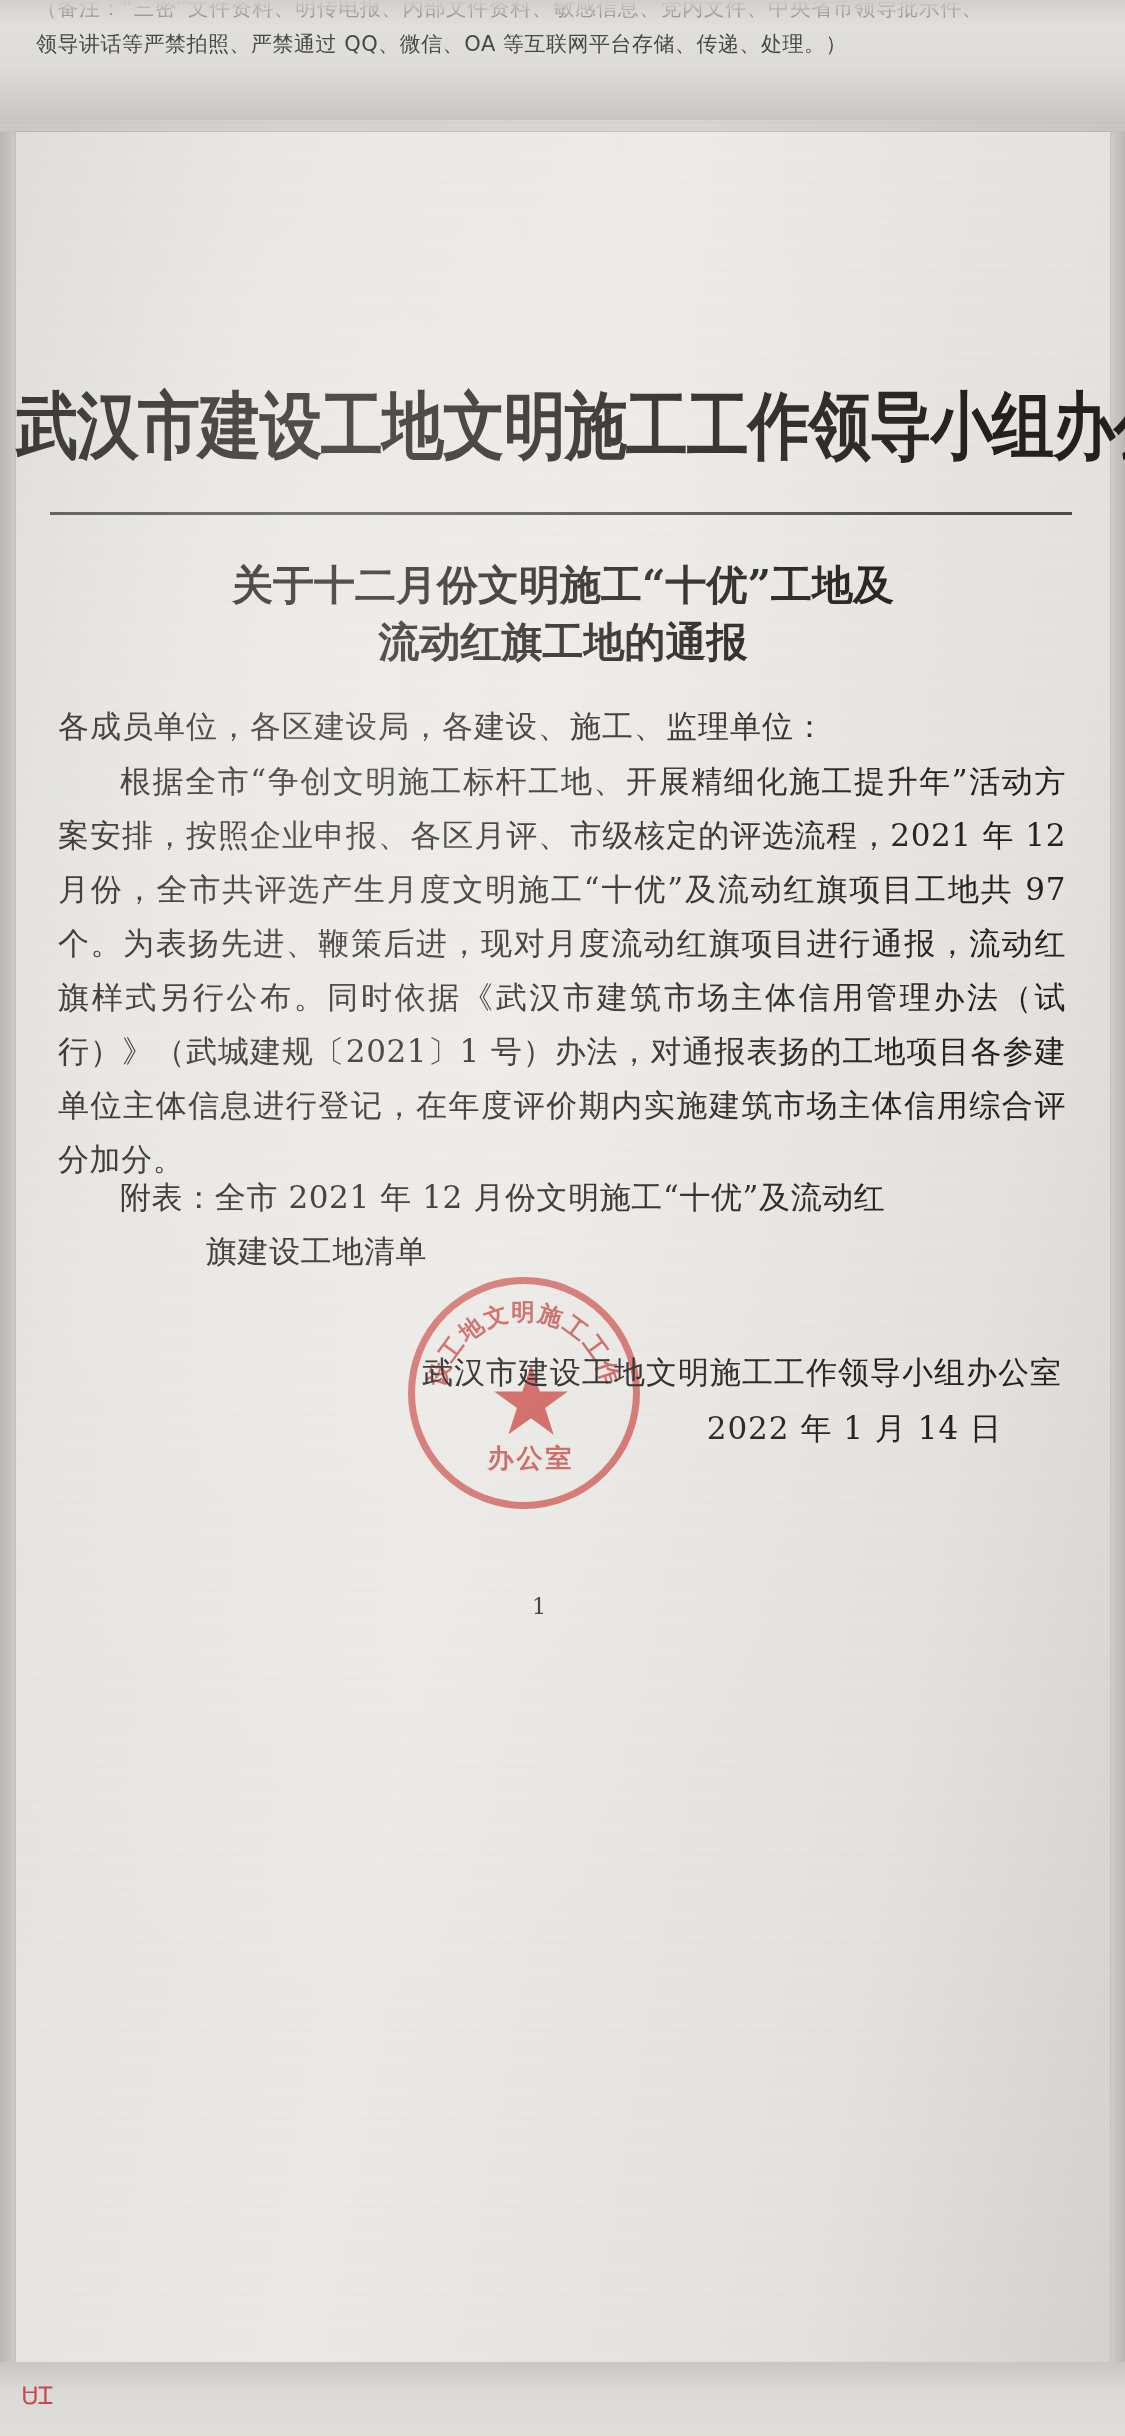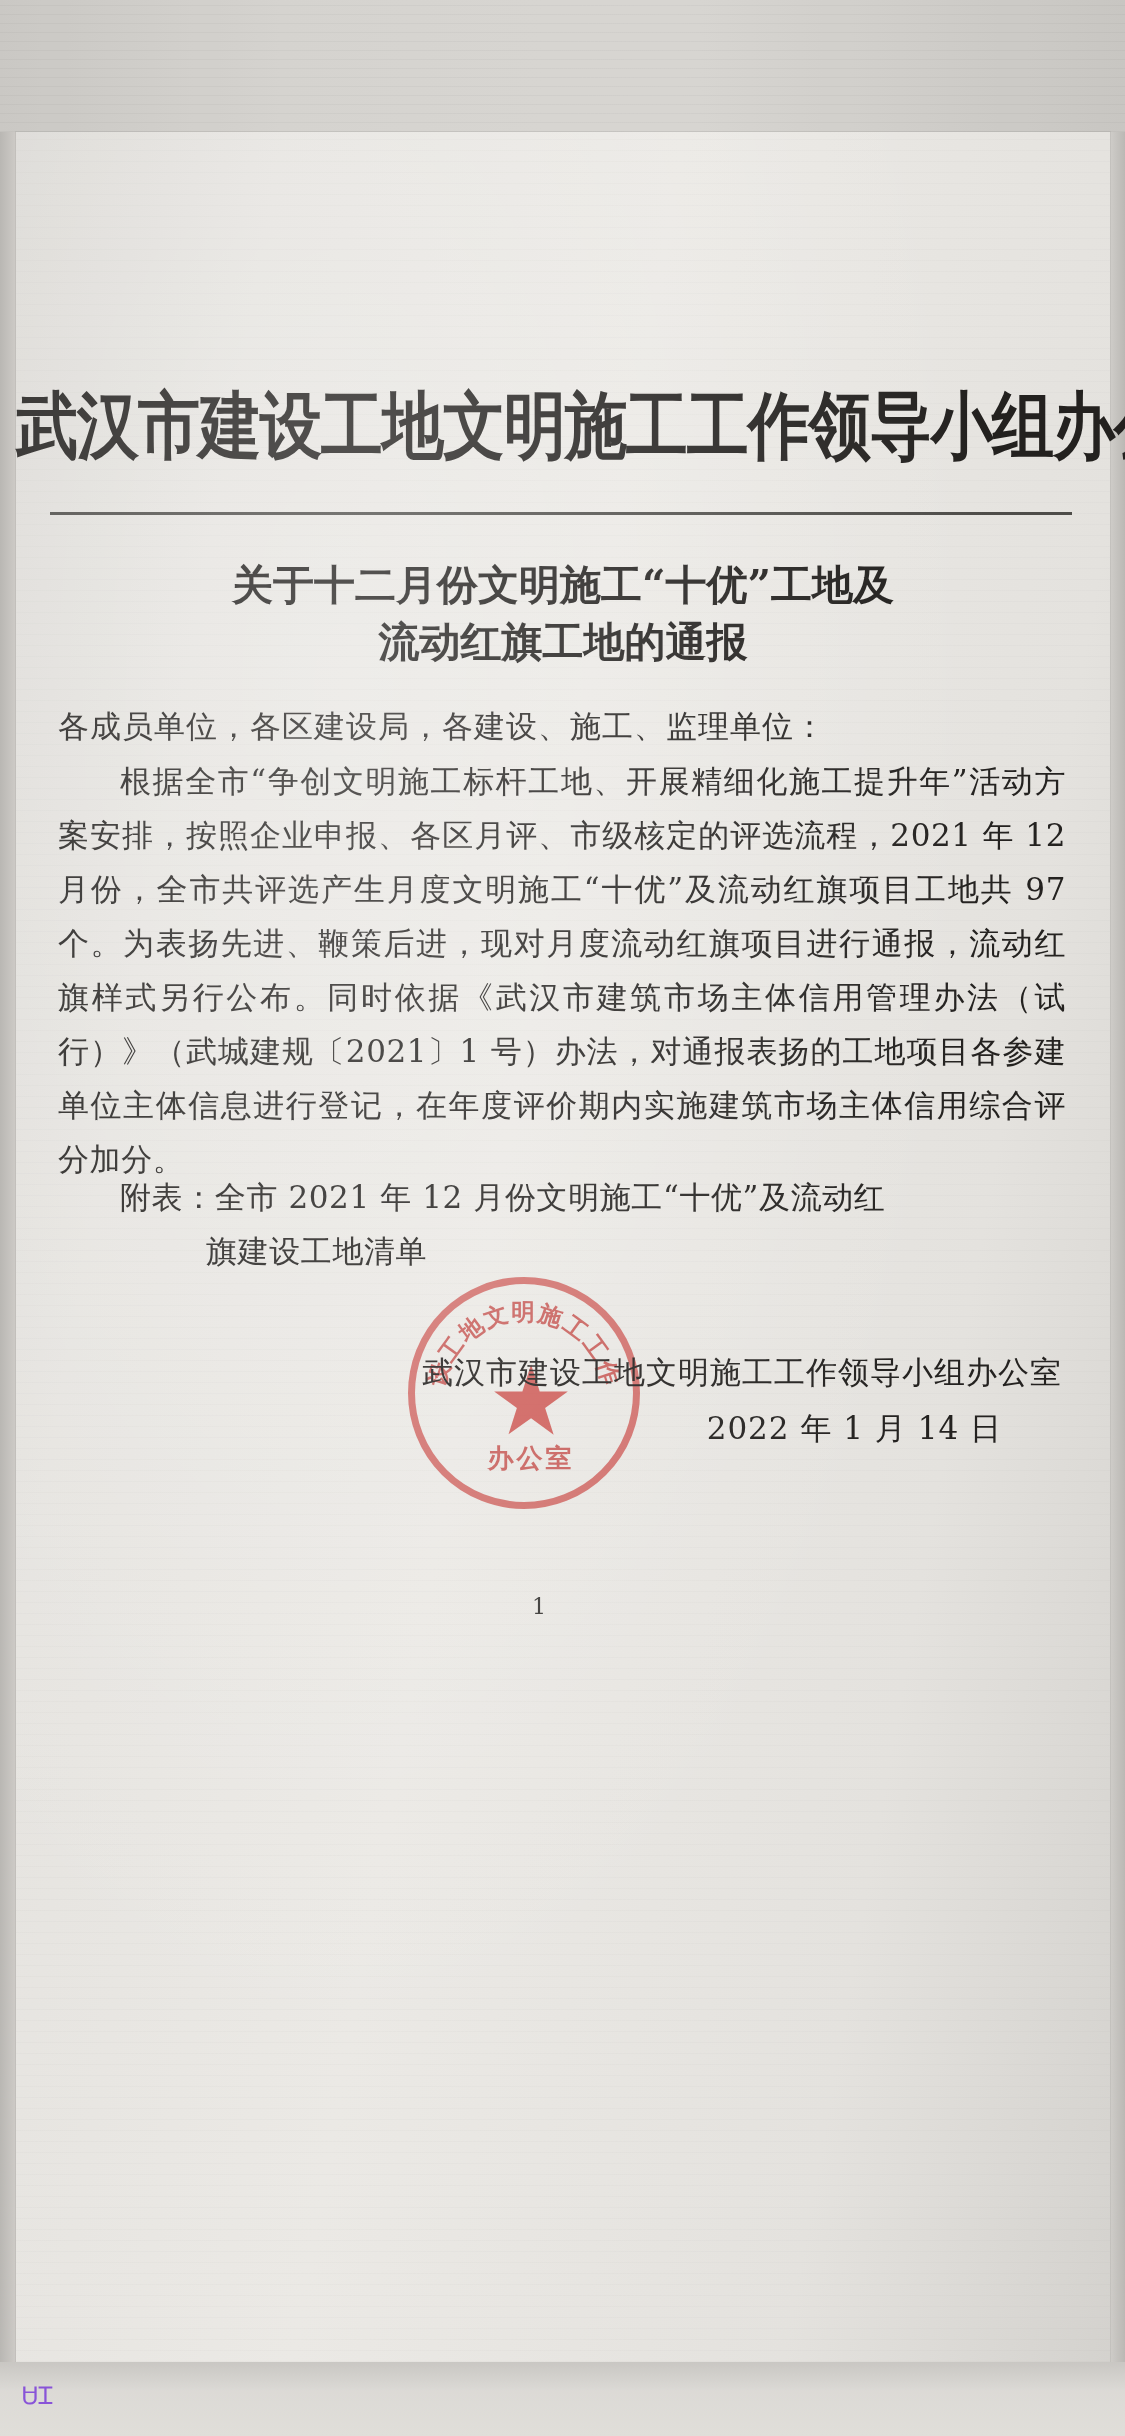--- a/index.html
+++ b/index.html
@@ -250,21 +250,21 @@
     top: 2362px;
     width: 1125px;
     height: 74px;
     background: linear-gradient(180deg, #c9c7c3 0%, #dcdad6 40%, #e0ded9 100%);
   }
   .bottom-mark {
     position: absolute;
     left: 22px;
     top: 2382px;
     font-size: 24px;
-    color: #6d28d9;
+    color: #b91c1c;
     opacity: 0.75;
     font-family: "DejaVu Sans", sans-serif;
   }
 
   .left-edge {
     position: absolute;
     top: 132px;
     left: 0;
     width: 16px;
     height: 2230px;
@@ -278,20 +278,25 @@
     height: 2230px;
     background: linear-gradient(90deg,#cfcdc9 0%, #bab8b4 100%);
   }
 </style>
 </head>
 <body>
 
 <div class="page">
   <div class="scan-bg"></div>
 
+  <div class="top-strip">
+    <div class="ghost-line ghost-1">（备注：“三密”文件资料、明传电报、内部文件资料、敏感信息、党内文件、中央省市领导批示件、</div>
+    <div class="ghost-line ghost-2">领导讲话等严禁拍照、严禁通过 QQ、微信、OA 等互联网平台存储、传递、处理。）</div>
+    <div class="fade-mask"></div>
+  </div>
 
   <div class="left-edge"></div>
   <div class="right-edge"></div>
 
   <div class="sheet">
     <div class="content">
 
       <div class="masthead">武汉市建设工地文明施工工作领导小组办公室</div>
 
       <div class="rule"></div>

